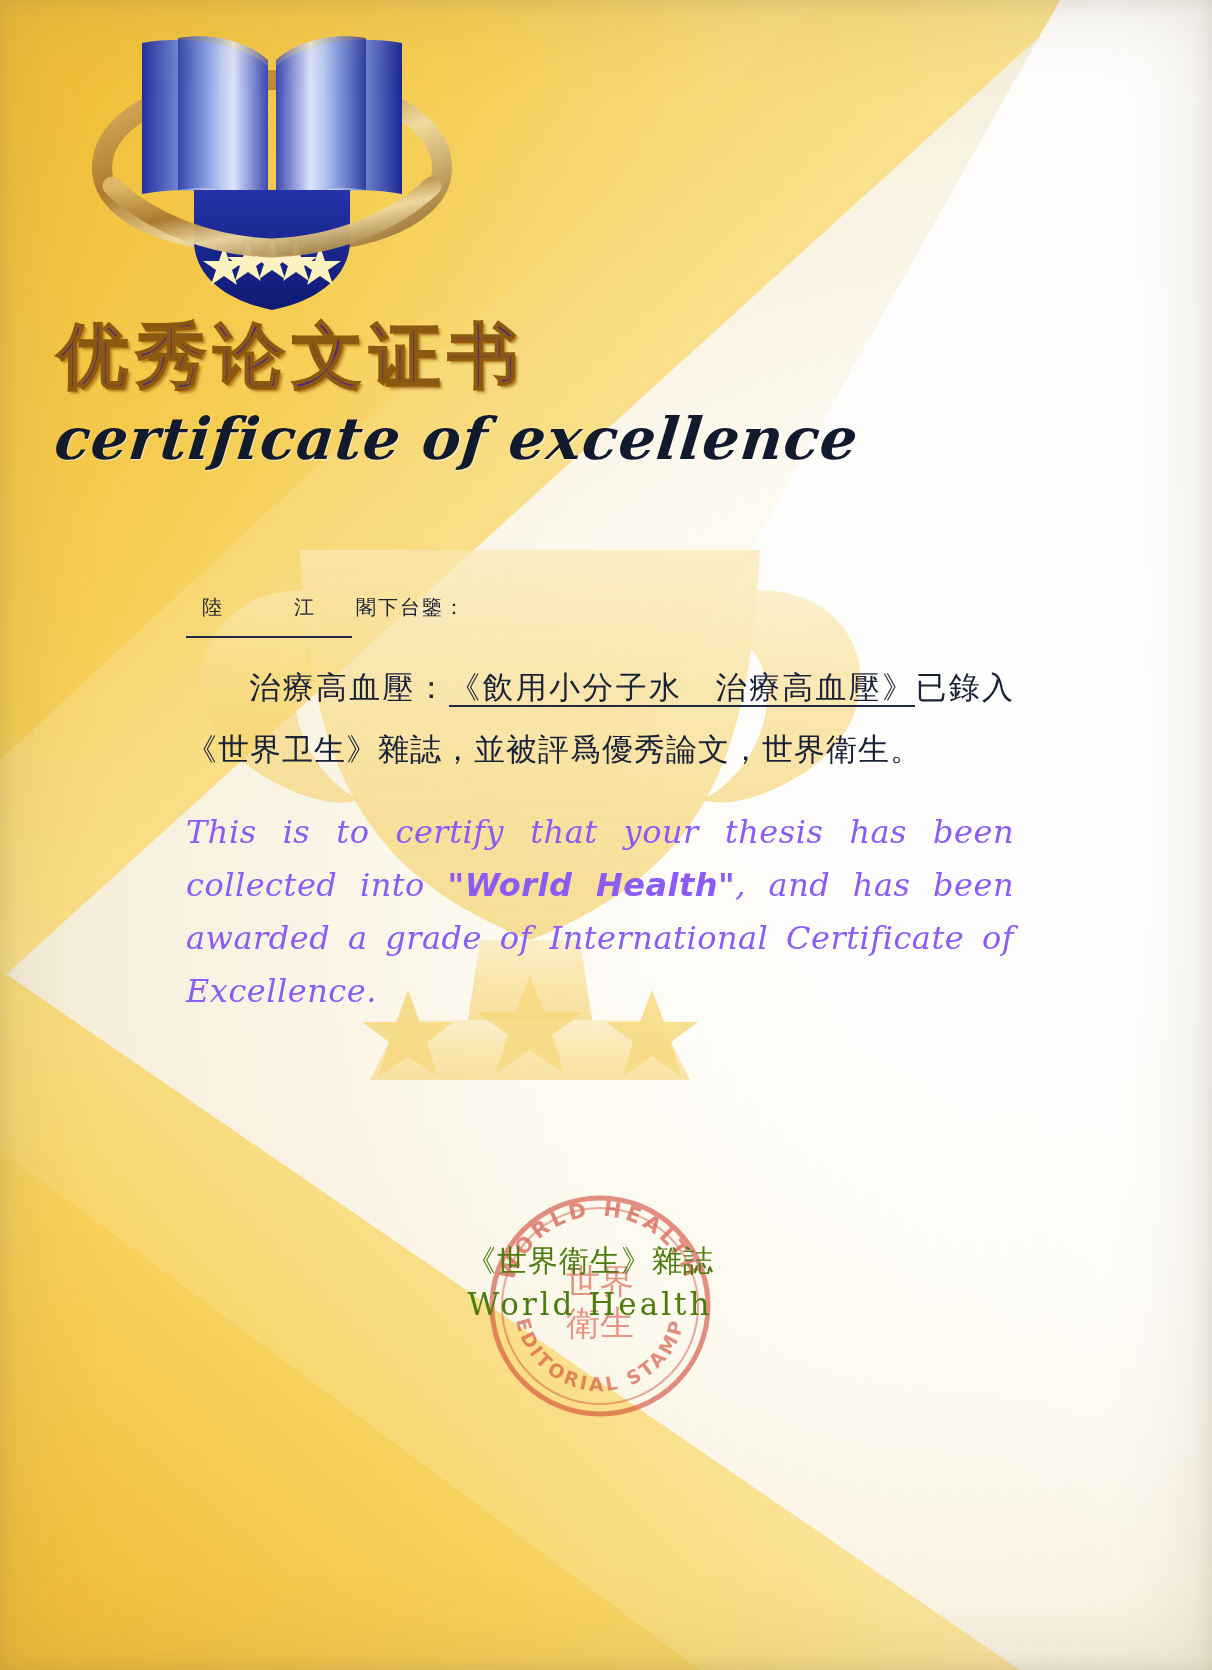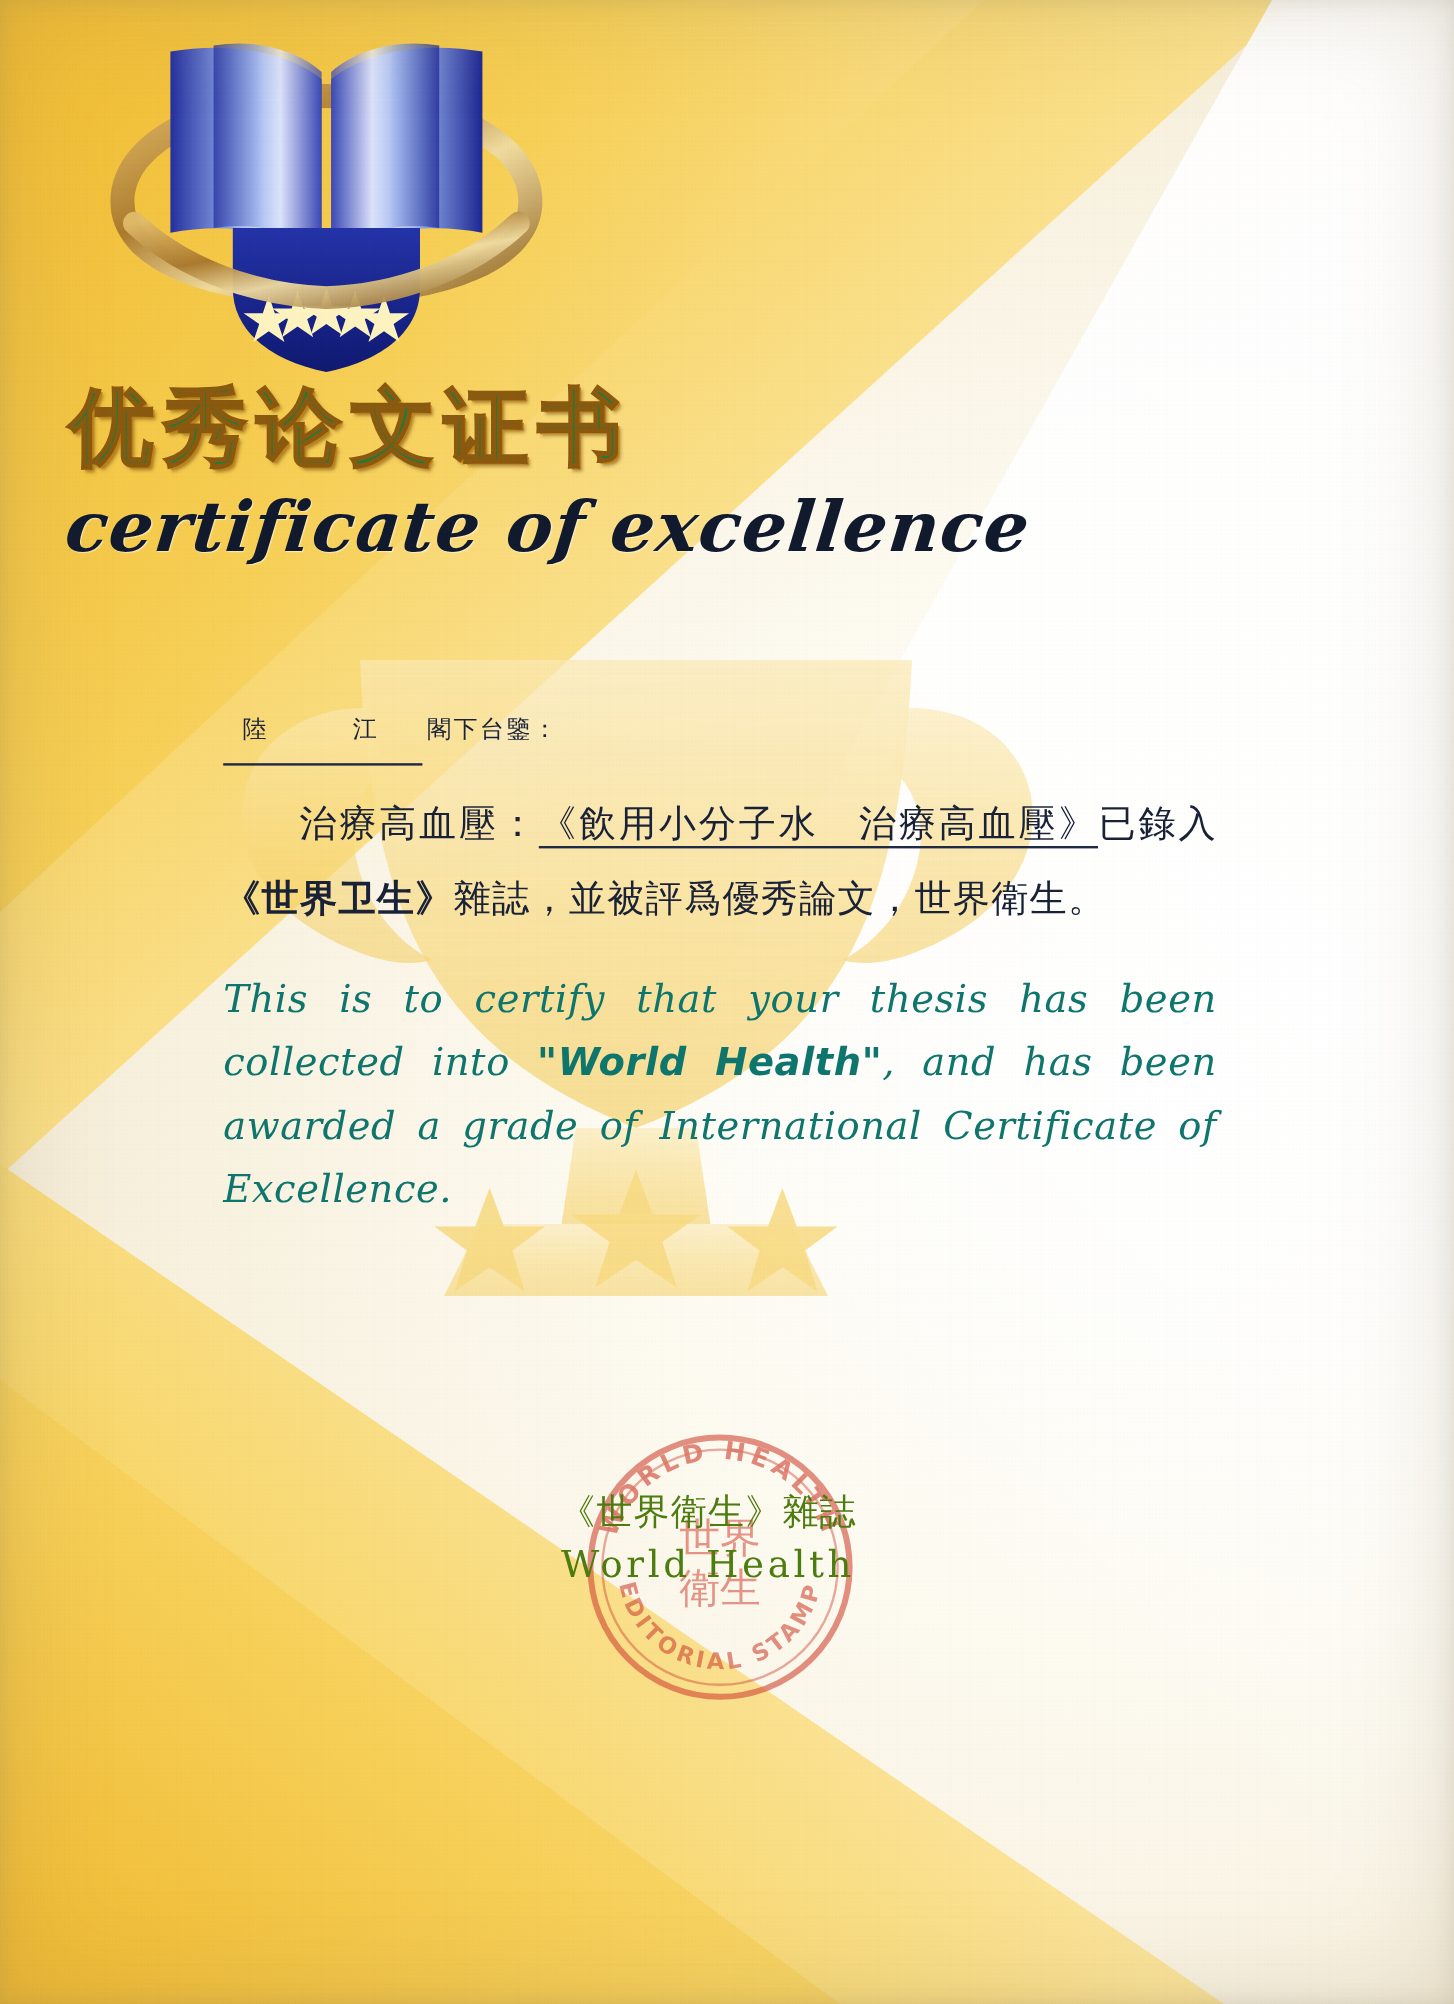--- a/index.html
+++ b/index.html
@@ -110,21 +110,21 @@
     left: 58px;
     top: 310px;
     width: 520px;
     height: 90px;
   }
   .title-cn-text {
     font-family: "DejaVu Sans", sans-serif;
     font-size: 70px;
     font-weight: 700;
     letter-spacing: 8px;
-    color: #15803d;
+    color: #4c1d95;
     -webkit-text-stroke: 2px #8a5a10;
     text-shadow:
       2px 2px 0 #c57f14,
       3px 3px 3px rgba(90,55,8,0.5),
       0 0 2px #f8d872;
     background: linear-gradient(180deg, #fff0b8 0%, #f2ae1d 45%, #c97f12 75%, #f6d濃 100%);
     -webkit-background-clip: text;
     white-space: nowrap;
   }
   .title-en {
@@ -176,30 +176,30 @@
   }
   .indent {
     display: inline-block;
     width: 62px;
   }
   .thesis-title {
     border-bottom: 2px solid #1f2a46;
     padding-bottom: 0;
   }
   .journal-bold {
-    font-weight: 700;
+    font-weight: 400;
   }
   .para-en {
     font-family: "DejaVu Serif", serif;
     font-style: italic;
     font-size: 32px;
     line-height: 53px;
     margin-top: 26px;
     text-align: justify;
-    color: #0f766e;
+    color: #8b5cf6;
     letter-spacing: 0.5px;
   }
   .para-en .jname {
     font-family: "DejaVu Sans", sans-serif;
     font-style: italic;
     font-weight: 700;
     font-size: 32px;
   }
 
   

